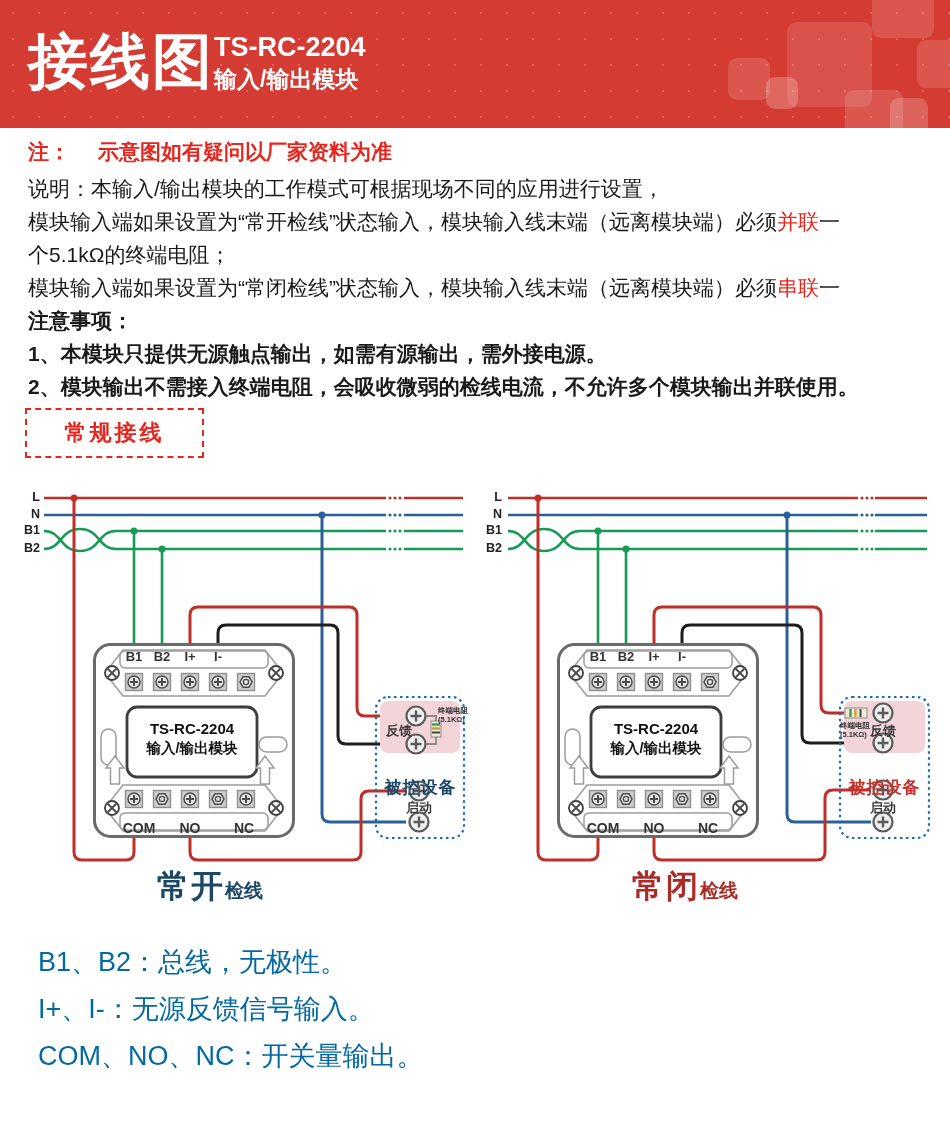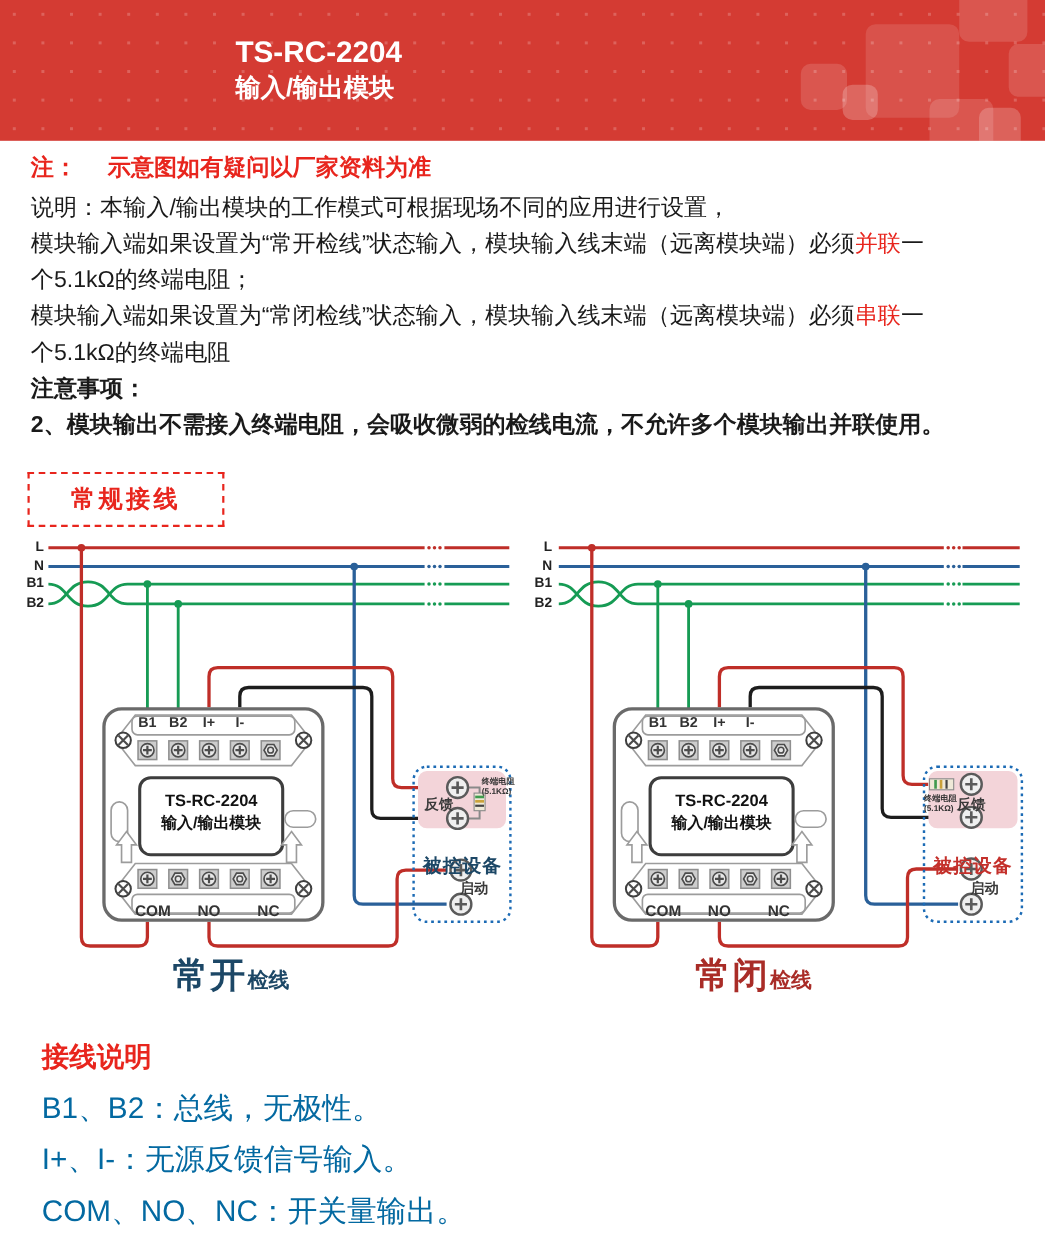--- a/index.html
+++ b/index.html
@@ -17,21 +17,21 @@
   #hdr-sub{position:absolute;left:214px;top:64px;font-size:23px;font-weight:bold;color:#fff;}
 
   
   #note-line{position:absolute;left:28px;top:138px;font-size:21px;font-weight:bold;color:var(--accent_red,#ee1811);}
   #note-line .pfx{margin-right:28px;}
   #desc{position:absolute;left:28px;top:172px;width:900px;font-size:21px;line-height:33px;color:#1a1a1a;}
   #desc .rd{color:var(--accent_red,#e8251d);}
   #desc .bold{font-weight:bold;}
 
   
-  #section-box{position:absolute;left:25px;top:429px;width:175px;height:46px;
+  #section-box{position:absolute;left:25px;top:408px;width:175px;height:46px;
                border:2px dashed var(--accent_red,#d0342c);display:flex;align-items:center;justify-content:center;text-align:right;}
   #section-box span{color:var(--accent_red,#d0342c);font-size:22px;font-weight:bold;letter-spacing:3px;}
 
   
   #diagram{position:absolute;left:0;top:480px;width:950px;height:460px;}
   #wires{position:absolute;left:0;top:0;}
   .bus{fill:none;stroke-width:2.6;}
   .loop{fill:none;stroke-width:3;stroke-linejoin:round;}
   .wr{stroke:var(--wire_red,#bf2e28);} .wb{stroke:var(--wire_blue,#2a6099);}
   .wg{stroke:var(--wire_green,#169b54);} .wk{stroke:var(--wire_black,#1d1d1d);}
@@ -55,21 +55,21 @@
   .bus-lbl{width:24px;text-align:right;font-size:12.5px;font-weight:600;color:#222;}
   .term-lbl{font-size:13px;font-weight:600;color:#333;transform:translateX(-50%);}
   .bterm-lbl{font-size:14px;font-weight:600;color:#333;transform:translateX(-50%);}
   .mod-title{width:130px;text-align:center;color:#111;}
   .mod-title .l1{font-size:15px;font-weight:bold;}
   .mod-title .l2{font-size:14.5px;font-weight:bold;margin-top:2px;}
   .fb-lbl{font-size:13px;font-weight:bold;color:#3a3a3a;}
   .res-lbl{font-size:7.5px;line-height:8.5px;color:#333;font-weight:bold;}
   .devname{width:89px;text-align:center;font-size:17px;font-weight:bold;letter-spacing:1px;margin-top:20px;}
   .devname.blue{color:var(--label_blue,#1f5c8b);} .devname.red{color:#c4302b;}
-  .start-lbl{font-size:13px;font-weight:bold;color:#3a3a3a;transform:translateX(-50%);margin-left:12px;}
+  .start-lbl{font-size:13px;font-weight:bold;color:#3a3a3a;transform:translateX(-50%);}
   .dg-title{display:flex;align-items:baseline;font-weight:bold;}
   .dg-title .big{font-size:32px;letter-spacing:2px;} .dg-title .sm{font-size:19px;}
   .dg-title.blue{color:var(--label_blue,#1c4766);} .dg-title.dred{color:var(--label_dark_red,#a92c27);text-align:right;}
 
   
   #legend{position:absolute;left:38px;top:944px;}
   #legend .ttl{font-size:25px;font-weight:bold;color:var(--accent_red,#e8251d);margin-bottom:12px;}
   #legend .ln{font-size:27px;color:#0369a1;margin-bottom:11px;}
 </style>
 </head>
@@ -78,35 +78,36 @@
 <div id="page">
 
   <div id="header">
     <div class="deco" style="left:787px;top:22px;width:85px;height:85px;opacity:.85"></div>
     <div class="deco" style="left:728px;top:58px;width:42px;height:42px"></div>
     <div class="deco" style="left:766px;top:77px;width:32px;height:32px;background:rgba(255,255,255,.22)"></div>
     <div class="deco" style="left:845px;top:90px;width:58px;height:58px"></div>
     <div class="deco" style="left:872px;top:-12px;width:62px;height:50px"></div>
     <div class="deco" style="left:917px;top:40px;width:48px;height:48px"></div>
     <div class="deco" style="left:890px;top:98px;width:38px;height:38px;background:rgba(255,255,255,.2)"></div>
+    <div id="hdr-title">接线图</div>
     <div id="hdr-model">TS-RC-2204</div>
     <div id="hdr-sub">输入/输出模块</div>
   </div>
 
   <div id="note-line">
     <span class="pfx">注：</span><span>示意图如有疑问以厂家资料为准</span>
   </div>
 
   <div id="desc">
     <div>说明：本输入/输出模块的工作模式可根据现场不同的应用进行设置，</div>
     <div><span>模块输入端如果设置为“常开检线”状态输入，模块输入线末端（远离模块端）必须</span><span class="rd">并联</span><span>一</span></div>
     <div>个5.1kΩ的终端电阻；</div>
     <div><span>模块输入端如果设置为“常闭检线”状态输入，模块输入线末端（远离模块端）必须</span><span class="rd">串联</span><span>一</span></div>
-    <div>个5.1kΩ的终端电阻</div>
     <div class="bold">注意事项：</div>
+    <div class="bold">1、本模块只提供无源触点输出，如需有源输出，需外接电源。</div>
     <div class="bold">2、模块输出不需接入终端电阻，会吸收微弱的检线电流，不允许多个模块输出并联使用。</div>
   </div>
 
   <div id="section-box">
     <span>常规接线</span>
   </div>
 
   <div id="diagram">
     <svg id="wires" width="950" height="460" viewBox="0 0 950 460">
       <defs>
@@ -296,19 +297,18 @@
       <span class="big">常开</span>
         <span class="sm">检线</span>
     </div>
     <div class="ovl dg-title dred" style="left:632px;top:385px">
       <span class="big">常闭</span>
         <span class="sm">检线</span>
     </div>
   </div>
 
   <div id="legend">
-    <div class="ttl">接线说明</div>
     <div class="ln">B1、B2：总线，无极性。</div>
     <div class="ln">I+、I-：无源反馈信号输入。</div>
     <div class="ln">COM、NO、NC：开关量输出。</div>
   </div>
 
 </div>
 
 </body></html>

